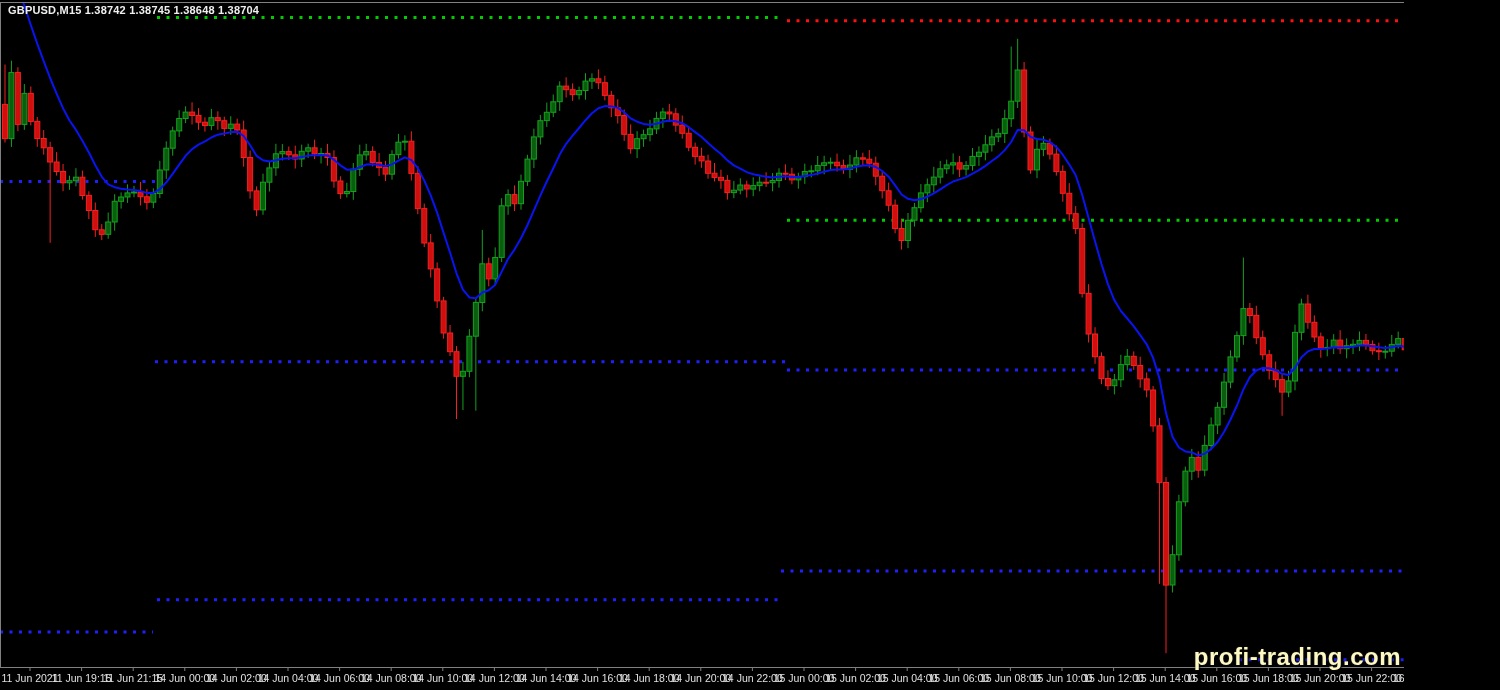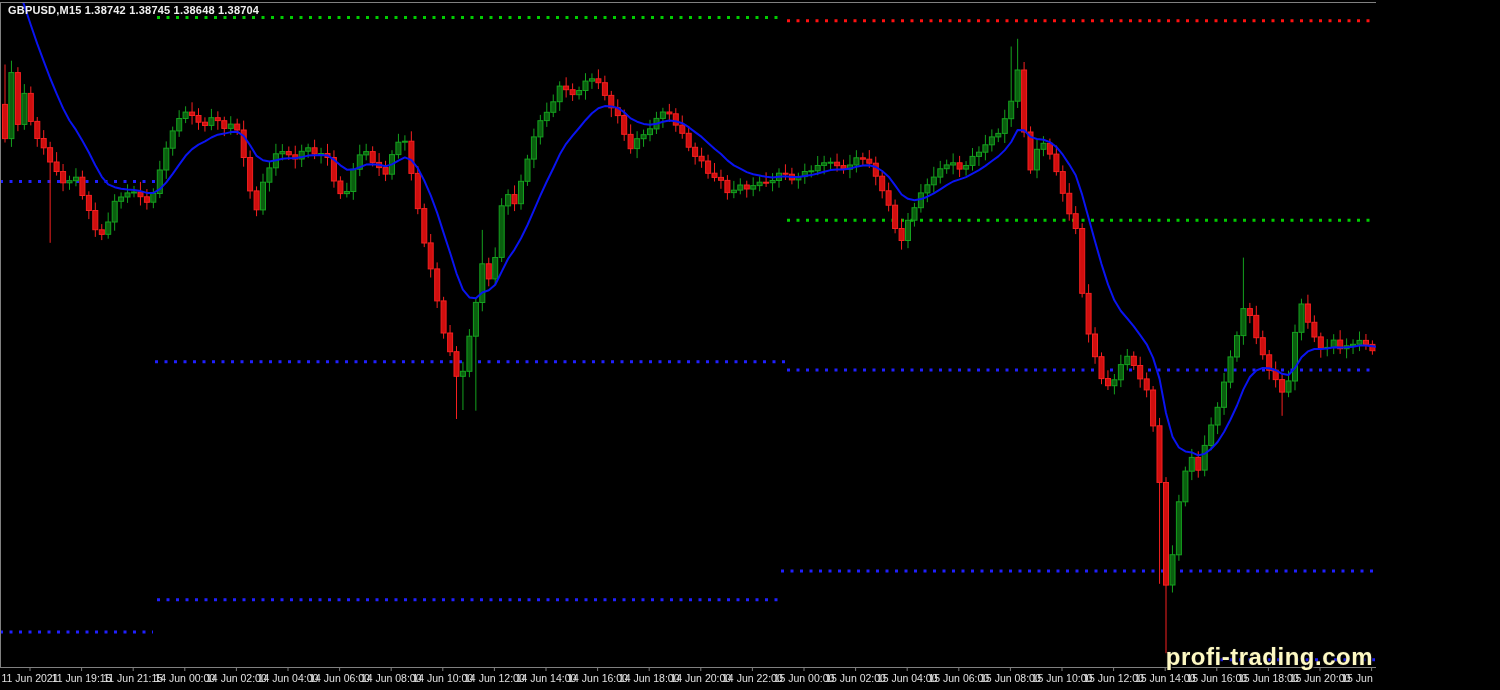--- a/index.html
+++ b/index.html
@@ -1,17 +1,17 @@
 <!DOCTYPE html>
 <html><head>
 <meta charset="utf-8">
 <style>
   html,body{margin:0;padding:0;background:#000;}
   .stage{position:relative;width:1376px;height:690px;background:#000;overflow:hidden;
-         font-family:"Liberation Sans",sans-serif;}
+         font-family:"Liberation Sans",sans-serif;padding-left:28px;}
   #chart-svg{position:absolute;left:0;top:0;}
   .chart-title{position:absolute;left:8px;top:4px;font-size:11px;font-weight:bold;
                color:#efefef;letter-spacing:0.2px;white-space:pre;z-index:5;}
   .watermark{position:absolute;right:3px;top:643px;font-size:24px;font-weight:bold;
              color:#fef9c3;z-index:6;text-shadow:1px 1px 2px #000,0 0 2px #333;
              letter-spacing:0.5px;}
 </style>
 </head>
 <body>
 

